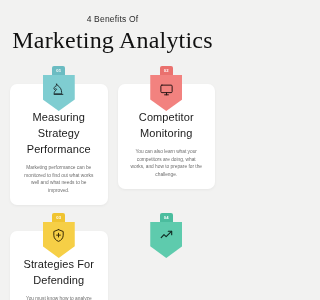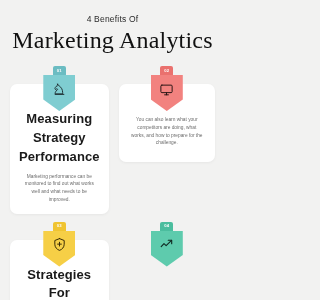--- a/index.html
+++ b/index.html
@@ -94,22 +94,22 @@
     justify-content: center;
     padding-bottom: 8px;
     box-sizing: border-box;
   }
   .badge-body svg {
     width: 15px;
     height: 15px;
     display: block;
   }
   .card-title {
-    font-size: 13px;
-    font-weight: bold;
+    font-size: 11px;
+    font-weight: normal;
     color: #1a1a1a;
     line-height: 1.45;
     letter-spacing: 0.1px;
   }
   .card-body {
     font-size: 4.8px;
     color: #6d6d6d;
     line-height: 1.62;
     margin-top: 6px;
     padding: 0 3px;
@@ -152,20 +152,21 @@
         <div class="badge-body" style="background:#f2827f">
           <span>
             <svg viewBox="0 0 24 24" fill="none" stroke="#2b1716" stroke-width="1.6" stroke-linecap="round" stroke-linejoin="round">
               <rect x="3" y="5" width="18" height="12" rx="1.6"></rect>
               <path d="M9 20.5h6M12 17v3.5"></path>
             </svg>
           </span>
         </div>
       </div>
       <div class="card">
+        <div class="card-title">Competitor Monitoring</div>
         <div class="card-body">You can also learn what your competitors are doing, what works, and how to prepare for the challenge.</div>
       </div>
     </div>
 
     <div class="cell">
       <div class="badge">
         <div class="badge-tab" style="background:#f0c431">03</div>
         <div class="badge-body" style="background:#f6cf46">
           <span>
             <svg viewBox="0 0 24 24" fill="none" stroke="#3a2c06" stroke-width="1.6" stroke-linecap="round" stroke-linejoin="round">

